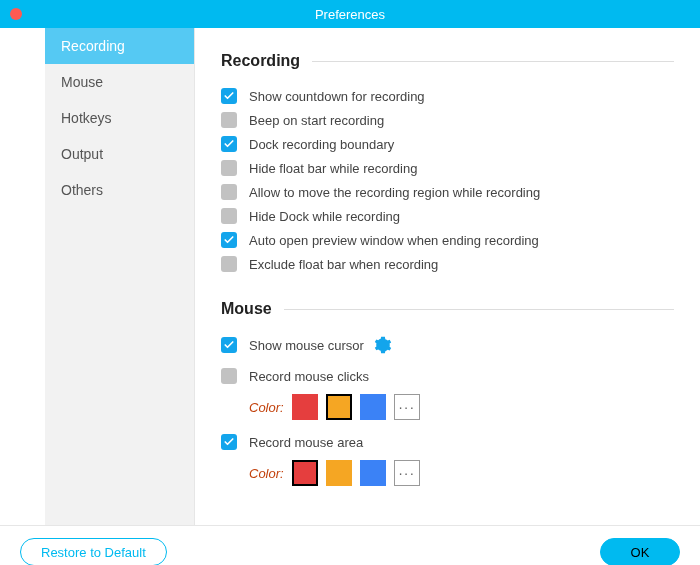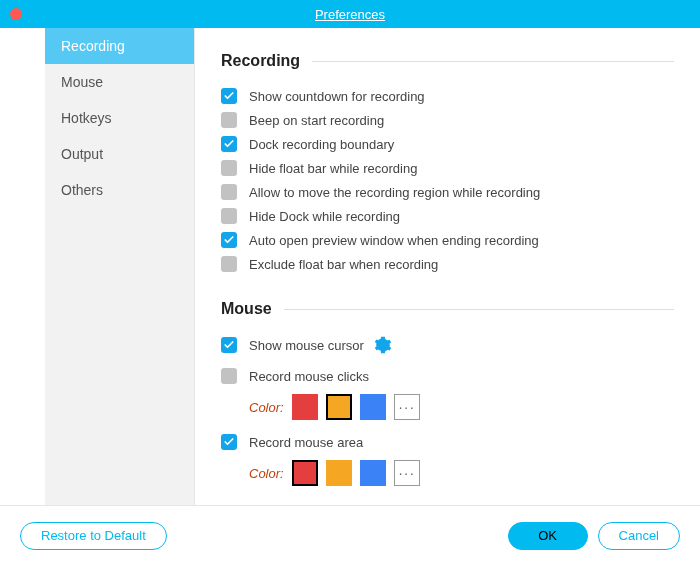--- a/index.html
+++ b/index.html
@@ -21,21 +21,20 @@
     position: relative;
     flex: 0 0 auto;
   }
   .titlebar-title {
     position: absolute;
     left: 0; right: 0;
     text-align: center;
     color: #fff;
     font-size: 13px;
     font-weight: 500;
-    text-decoration: underline;
   }
   .close-dot {
     width: 12px; height: 12px;
     border-radius: 50%;
     background: #ff5a52;
     margin-left: 10px;
     position: relative;
     z-index: 2;
   }
   .body {
@@ -124,25 +123,24 @@
   .swatch.orange { background:#f5a623; }
   .swatch.blue { background:#3b82f6; }
   .swatch.more {
     background:#fff;
     border:1px solid #999;
     display:flex; align-items:center; justify-content:center;
     font-size:14px; color:#666; letter-spacing:1px;
   }
   .footer {
     flex: 0 0 auto;
-    height: 60px;
+    height: 40px;
     border-top: 1px solid #e6e6e6;
     display: flex;
-    align-items: center;
-    padding: 3px 20px;
+    padding: 12px 20px;
     background: #fff;
   }
   .btn {
     height: 28px;
     border-radius: 14px;
     font-size: 13px;
     padding: 0 20px;
     cursor: pointer;
     border: 1.5px solid #00baf0;
     background: #fff;
@@ -282,17 +280,14 @@
   </div>
 
   <div class="footer">
     <button class="btn">
         <span>Restore to Default</span>
       </button>
     <div class="spacer"></div>
     <button class="btn primary">
         <span>OK</span>
       </button>
-    <button class="btn">
-        <span>Cancel</span>
-      </button>
   </div>
 </div>
 
 </body></html>

